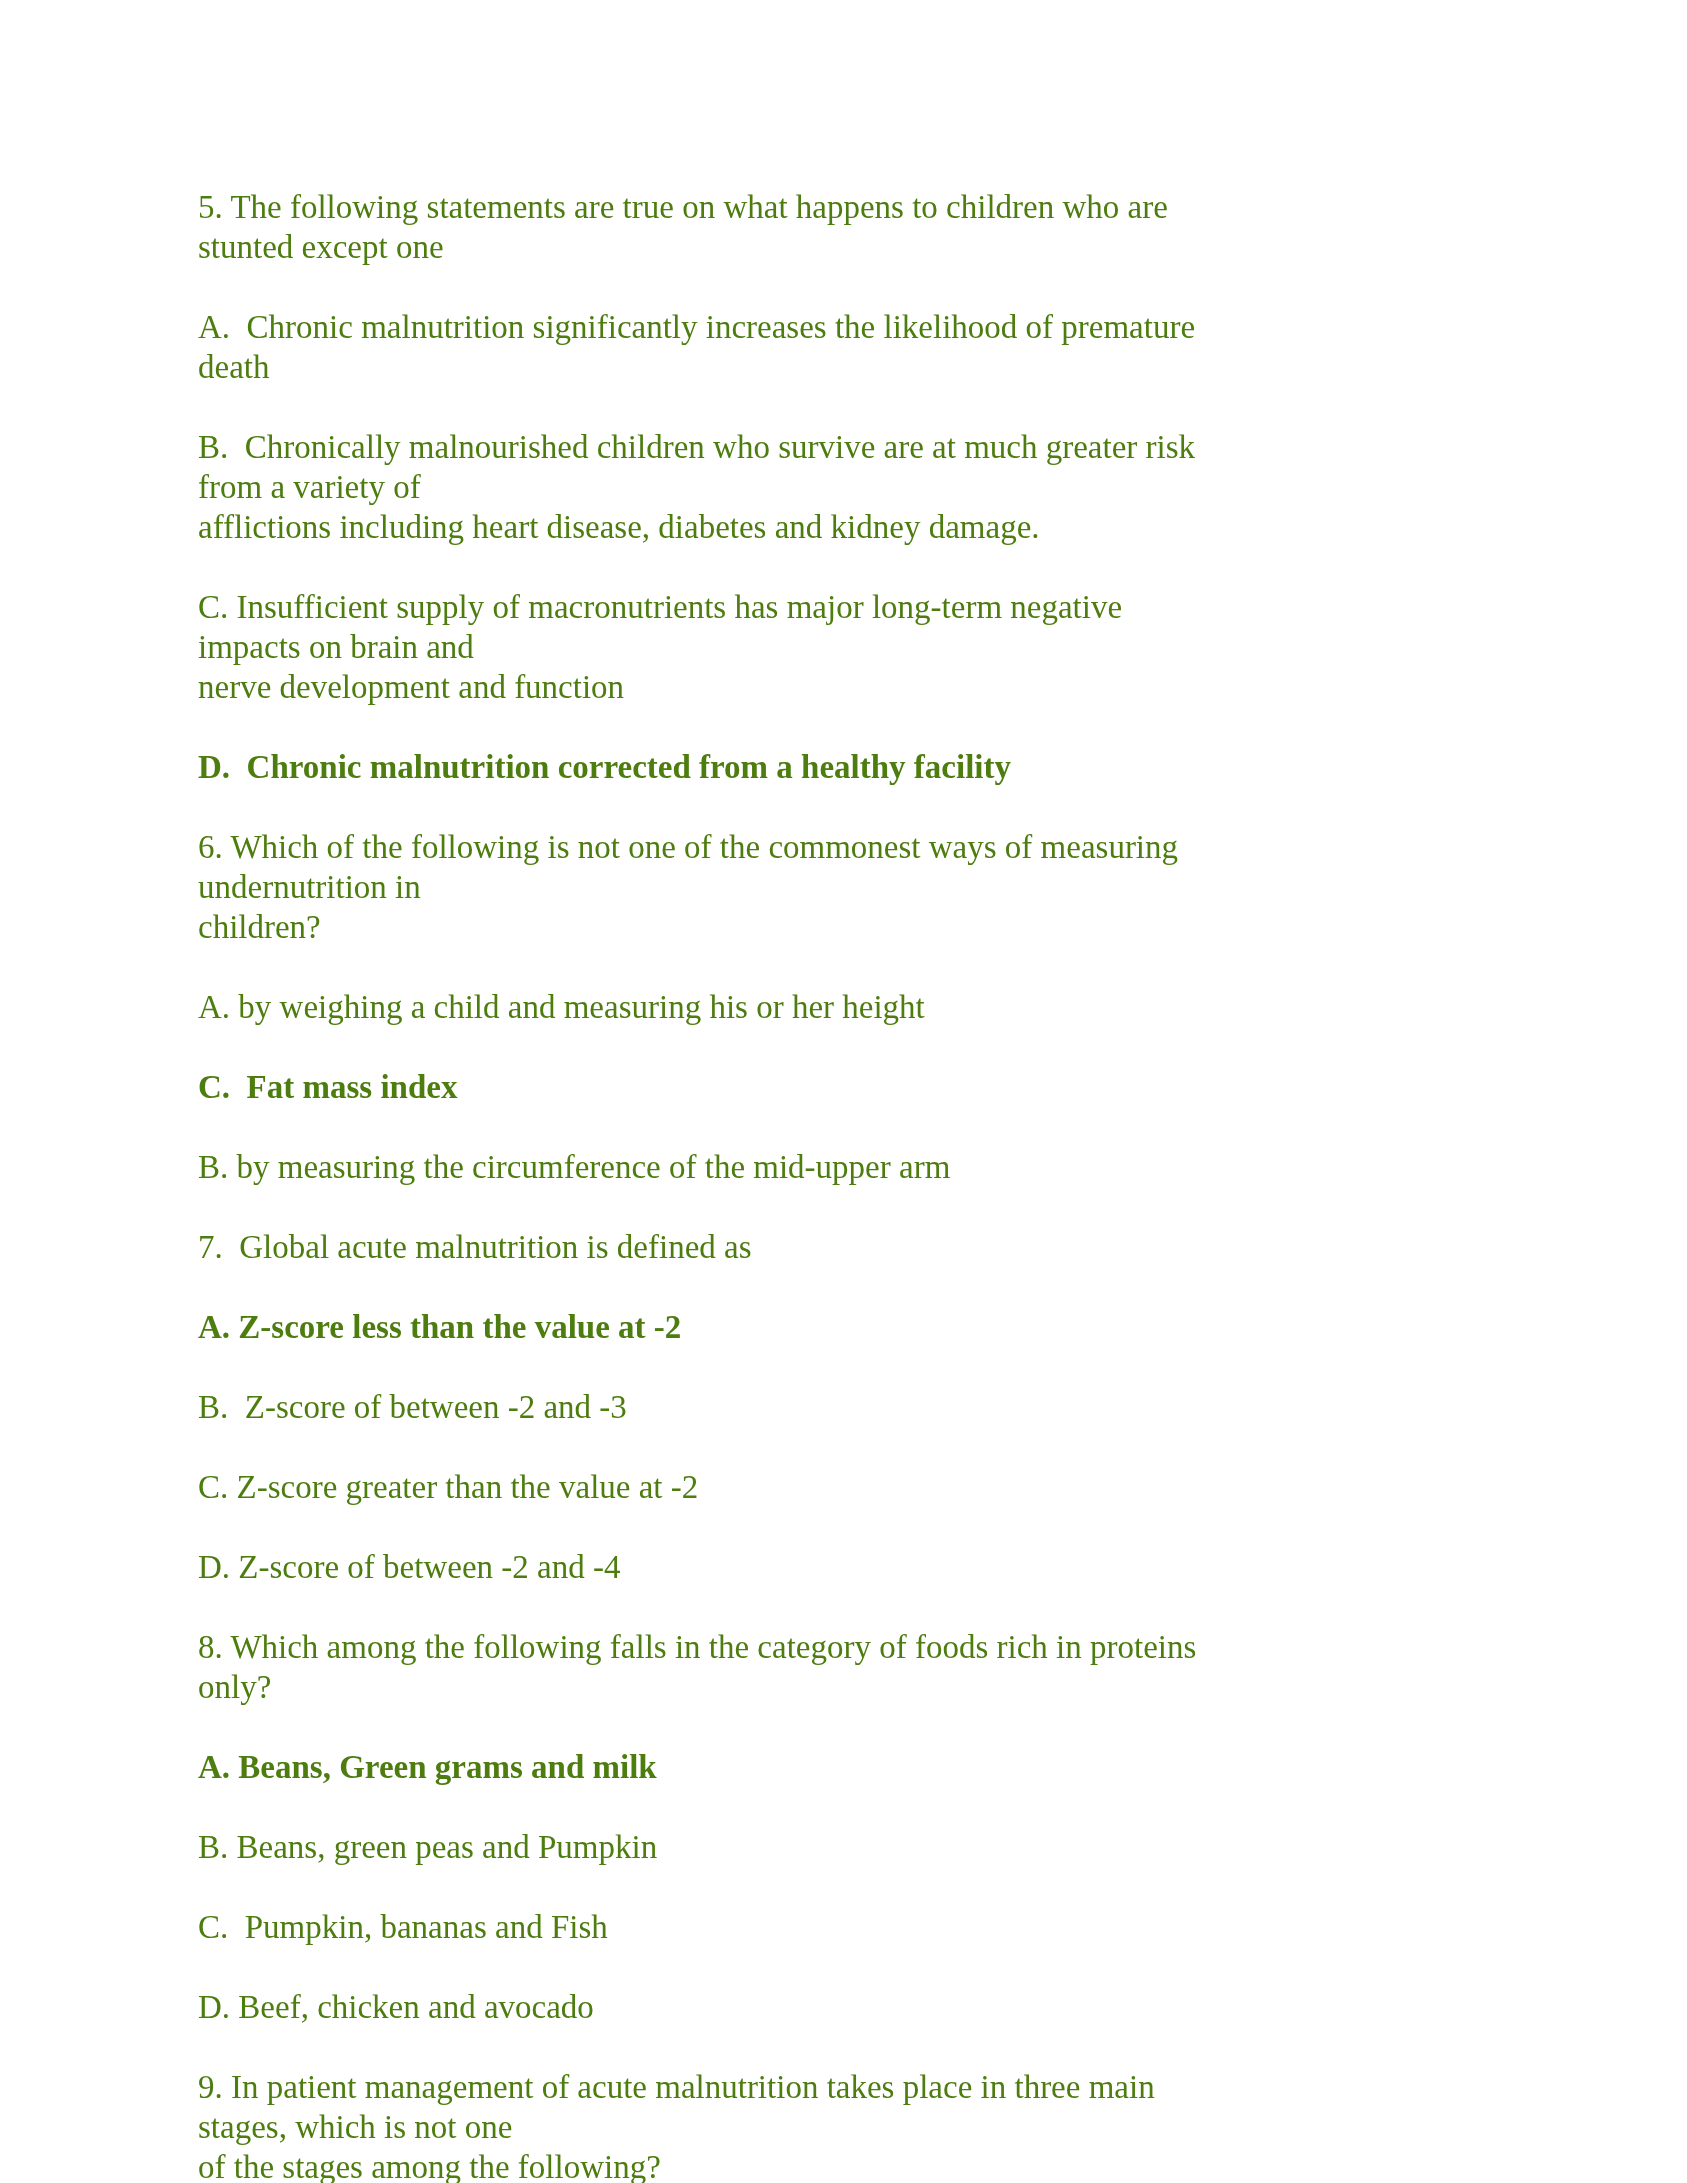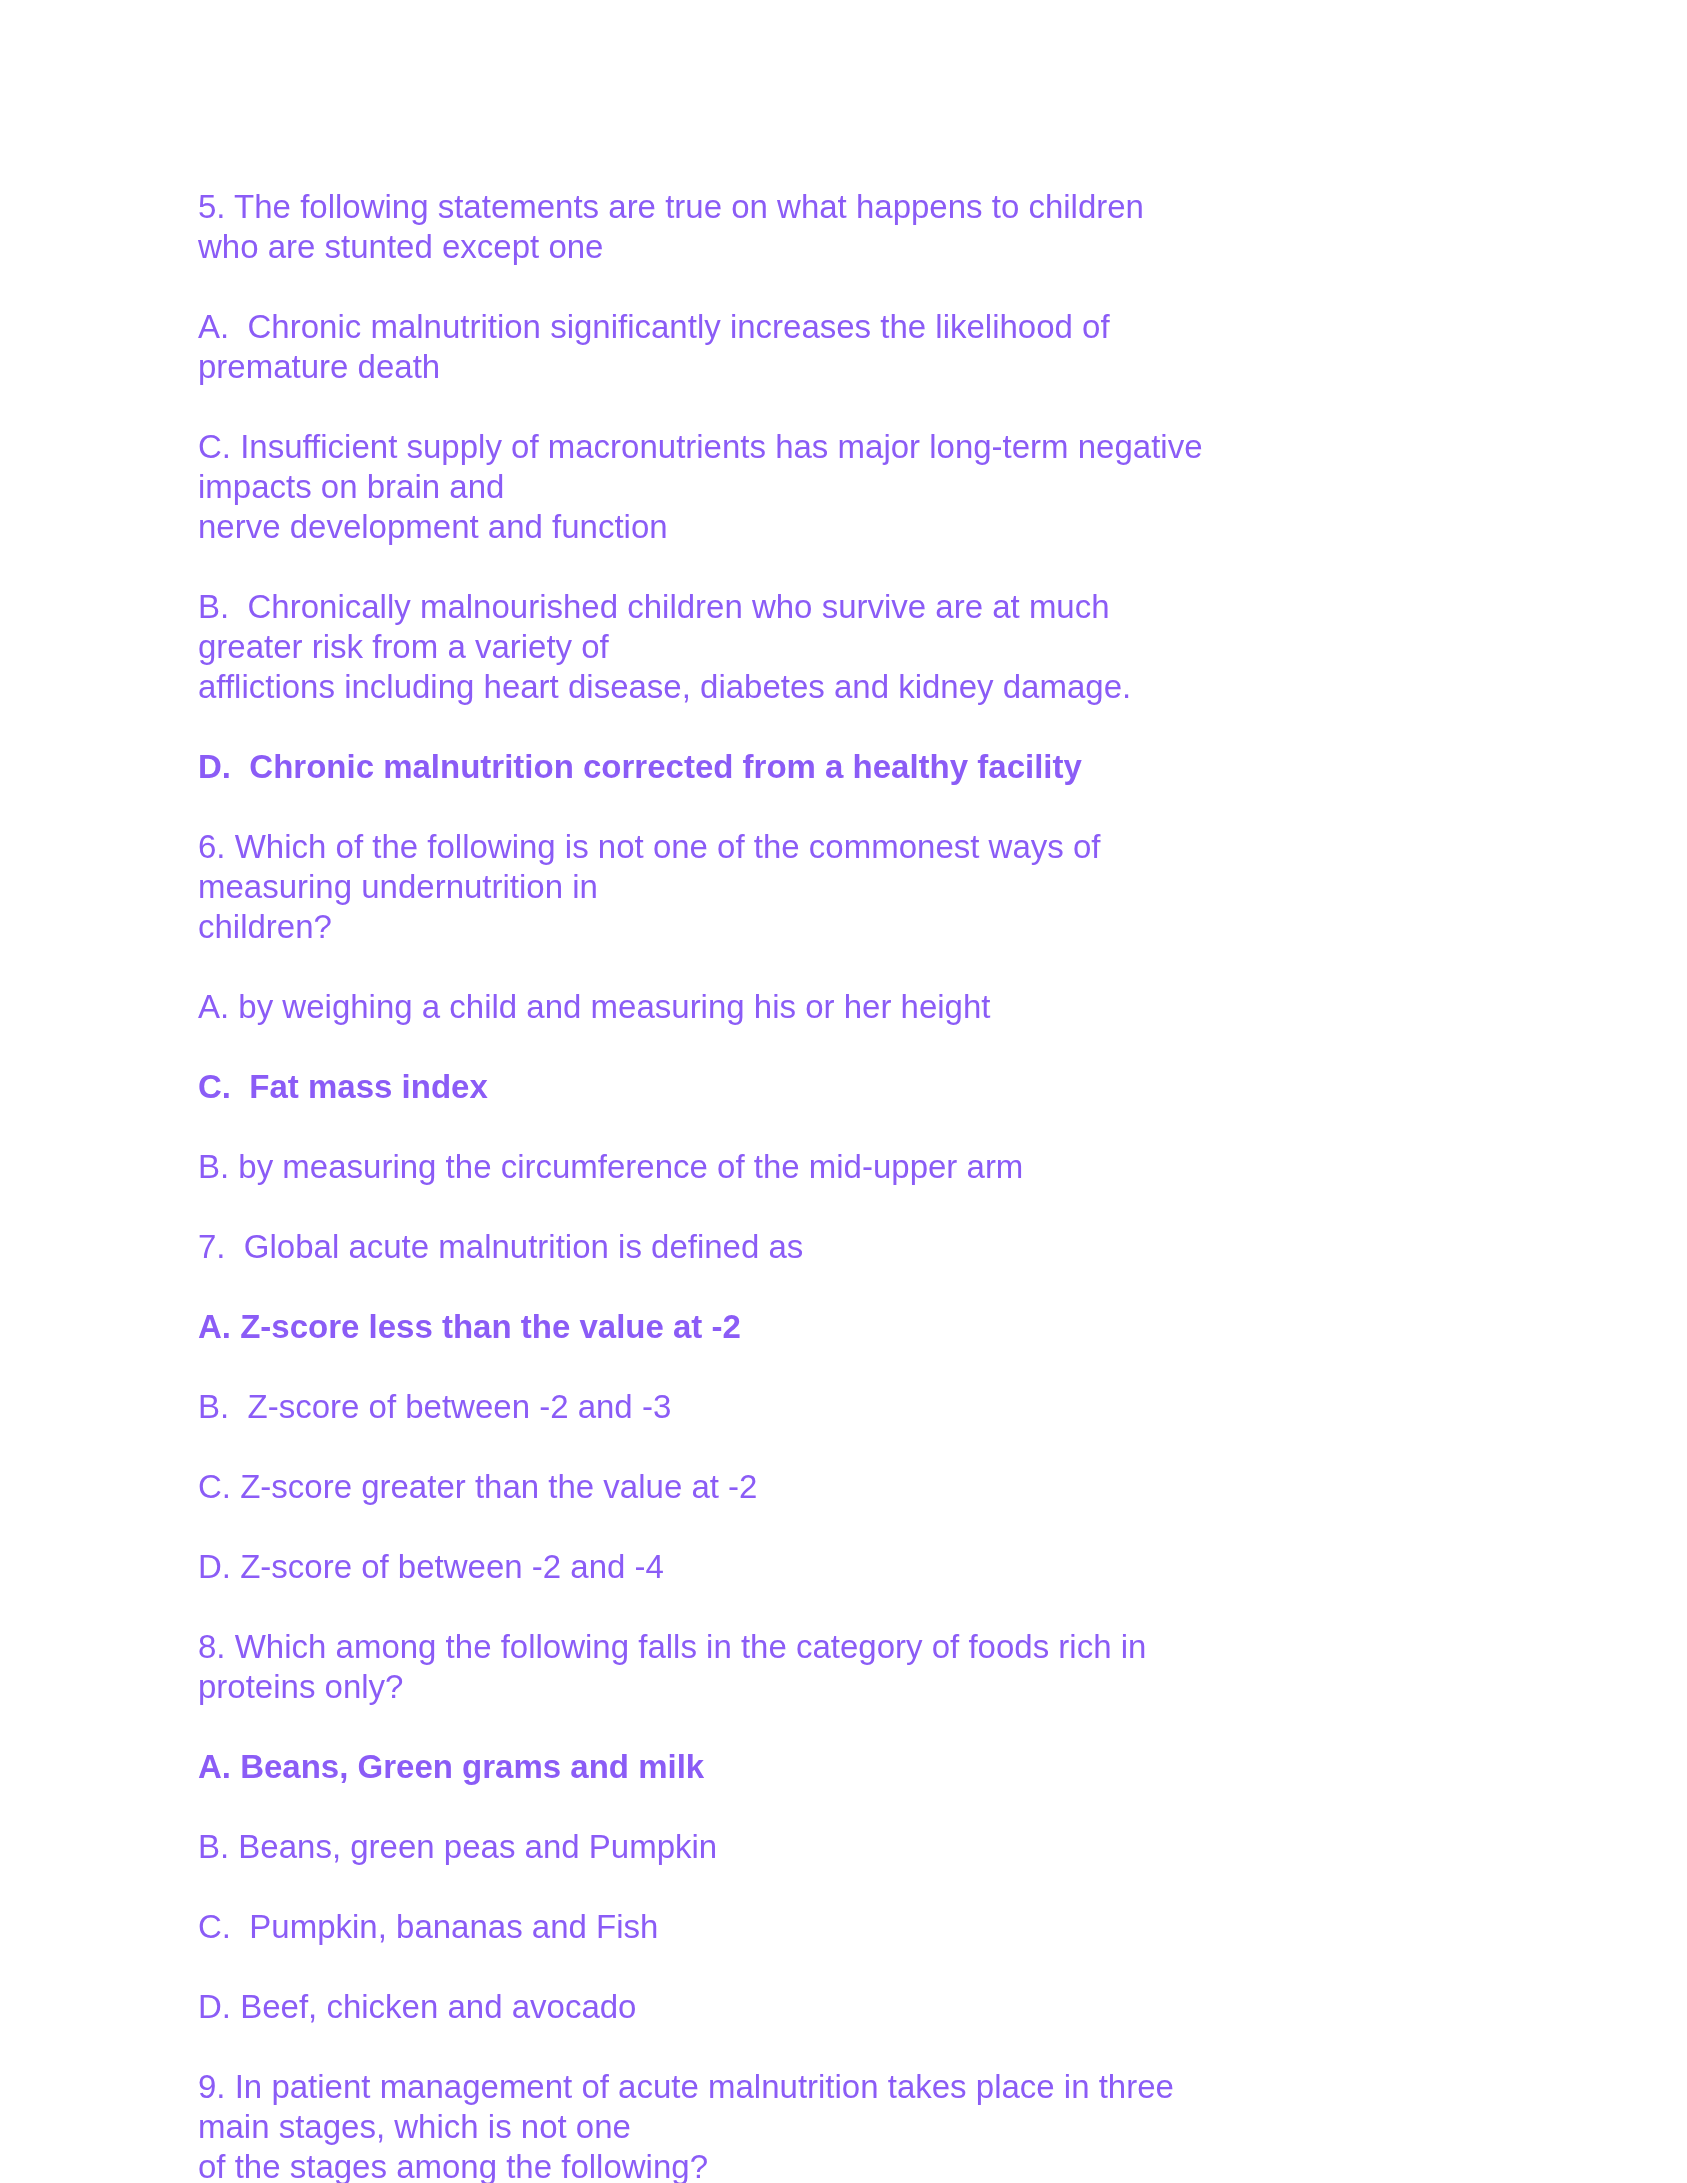--- a/index.html
+++ b/index.html
@@ -11,22 +11,22 @@
     height: 2183px;
     background: #ffffff;
     overflow: hidden;
   }
   .page {
     box-sizing: border-box;
     width: 1408px;
     height: 2183px;
     padding: 187px 198px 0 198px;
     background: #ffffff;
-    color: #8b5cf6;
-    font-family: Liberation Sans, sans-serif;
+    color: #4d7c0f;
+    font-family: Liberation Serif, serif;
     font-size: 33px;
     line-height: 40px;
   }
   .para {
     margin: 0 0 40px 0;
     max-width: 1290px;
     white-space: pre-wrap; 
   }
   .bold {
     font-weight: bold;
@@ -34,24 +34,24 @@
   }
 </style>
 </head>
 <body>
 
 <div class="page">
 
   <section>
     <p class="para">5. The following statements are true on what happens to children who are stunted except one</p>
     <p class="para">A.  Chronic malnutrition significantly increases the likelihood of premature death</p>
+    <p class="para">B.  Chronically malnourished children who survive are at much greater risk from a variety of
+afflictions including heart disease, diabetes and kidney damage.</p>
     <p class="para">C. Insufficient supply of macronutrients has major long-term negative impacts on brain and
 nerve development and function</p>
-    <p class="para">B.  Chronically malnourished children who survive are at much greater risk from a variety of
-afflictions including heart disease, diabetes and kidney damage.</p>
     <p class="para bold">D.  Chronic malnutrition corrected from a healthy facility</p>
   </section>
 
   <section>
     <p class="para">6. Which of the following is not one of the commonest ways of measuring undernutrition in
 children?</p>
     <p class="para">A. by weighing a child and measuring his or her height</p>
     <p class="para bold">C.  Fat mass index</p>
     <p class="para">B. by measuring the circumference of the mid-upper arm</p>
   </section>

